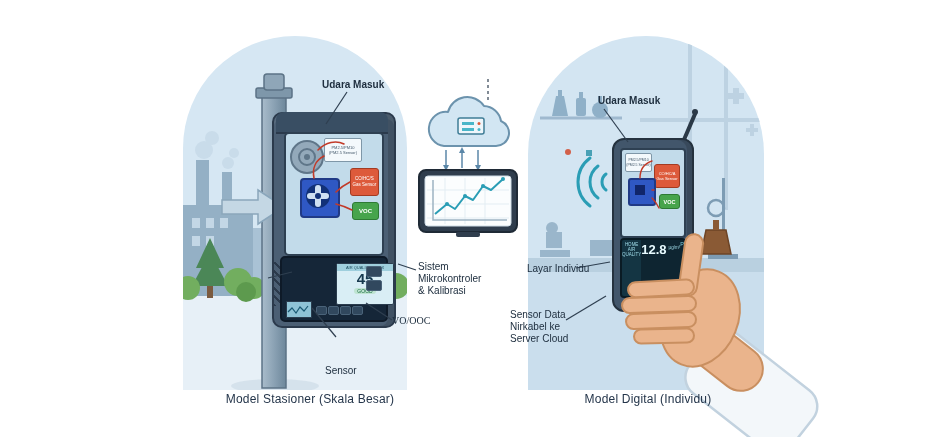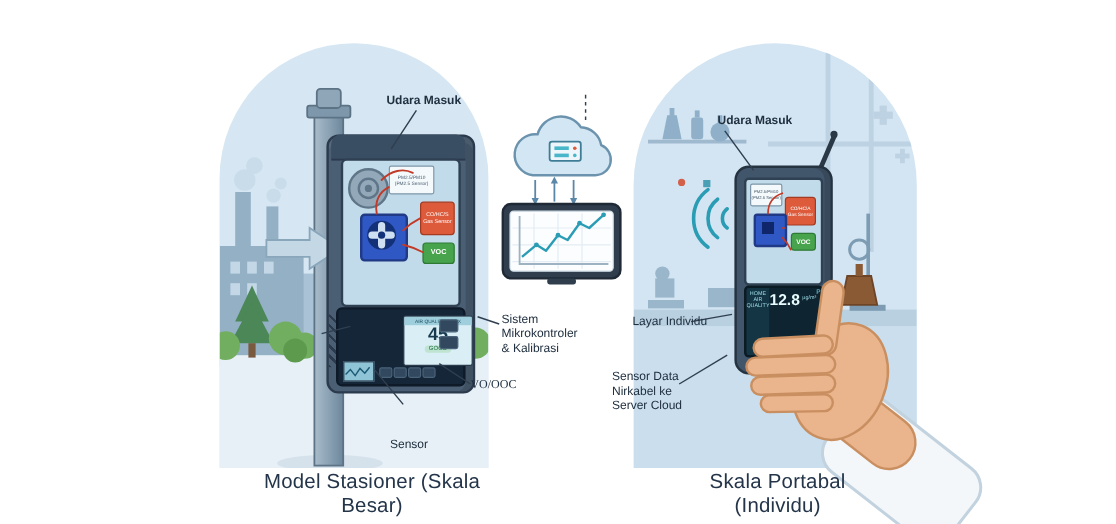--- a/index.html
+++ b/index.html
@@ -2,21 +2,21 @@
 <html><head>
 <meta charset="utf-8">
 <style>
   html,body{margin:0;padding:0;background:#ffffff;}
   .stage{position:relative;width:930px;height:437px;background:#ffffff;overflow:hidden;
          font-family:"Liberation Sans",sans-serif;color:#1f2e3d;}
   .layer{position:absolute;left:0;top:0;width:930px;height:437px;pointer-events:none;}
 
   
   .label{position:absolute;font-size:10px;line-height:1.2;color:#203040;white-space:pre-line;}
-  .caption{position:absolute;font-size:17px;color:#24354a;text-align:center;letter-spacing:.2px;}
+  .caption{position:absolute;font-size:12px;color:#24354a;text-align:center;letter-spacing:.2px;}
 
   
   .dev-st{position:absolute;left:272px;top:112px;width:120px;height:212px;background:#4b5f74;
           border:2px solid #2b3a4c;border-radius:10px;box-shadow:inset -6px 0 0 rgba(0,0,0,.14),inset 0 5px 0 rgba(255,255,255,.07);}
   .st-lid{position:absolute;left:2px;top:-2px;width:112px;height:20px;background:#394e63;
           border-bottom:2px solid #2b3a4c;border-radius:8px 8px 0 0;}
   .st-panel{position:absolute;left:10px;top:18px;width:96px;height:120px;background:#c2dbea;
             border:2px solid #2e4052;border-radius:5px;}
   .chip{position:absolute;box-sizing:border-box;display:flex;align-items:center;justify-content:center;
         text-align:center;white-space:pre-line;overflow:hidden;}
@@ -316,15 +316,15 @@
   <div class="label" style="left:598px;top:95px;font-weight:bold;">Udara Masuk</div>
   <div class="label" style="left:418px;top:261px;width:96px;">Sistem Mikrokontroler
 &amp; Kalibrasi</div>
   <div class="label" style="left:527px;top:263px;">Layar Individu</div>
   <div class="label" style="left:325px;top:340px;margin-top:25px;">Sensor</div>
   <div class="label" style="left:392px;top:315px;font-family:Liberation Serif, serif;">VO/OOC</div>
   <div class="label" style="left:510px;top:309px;">Sensor Data
 Nirkabel ke
 Server Cloud</div>
   <div class="caption" style="left:215px;top:392px;width:190px;">Model Stasioner (Skala Besar)</div>
-  <div class="caption" style="left:553px;top:392px;width:190px;">Skala Portabal (Individu)</div>
+  <div class="caption" style="left:553px;top:392px;width:190px;">Model Digital (Individu)</div>
 
 </div>
 
 </body></html>

